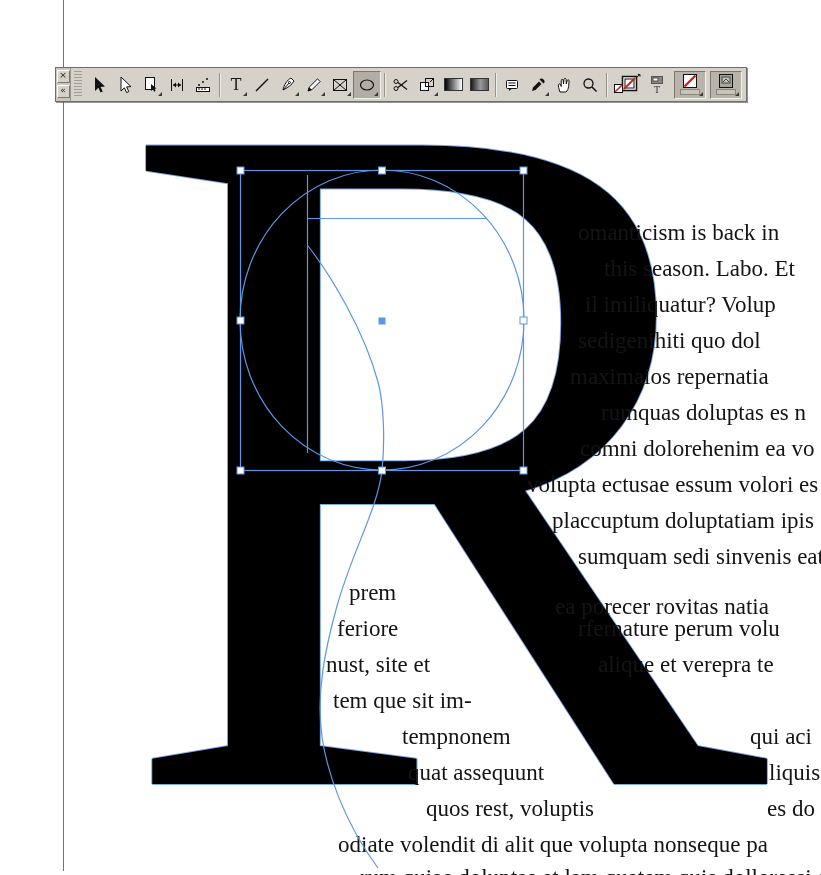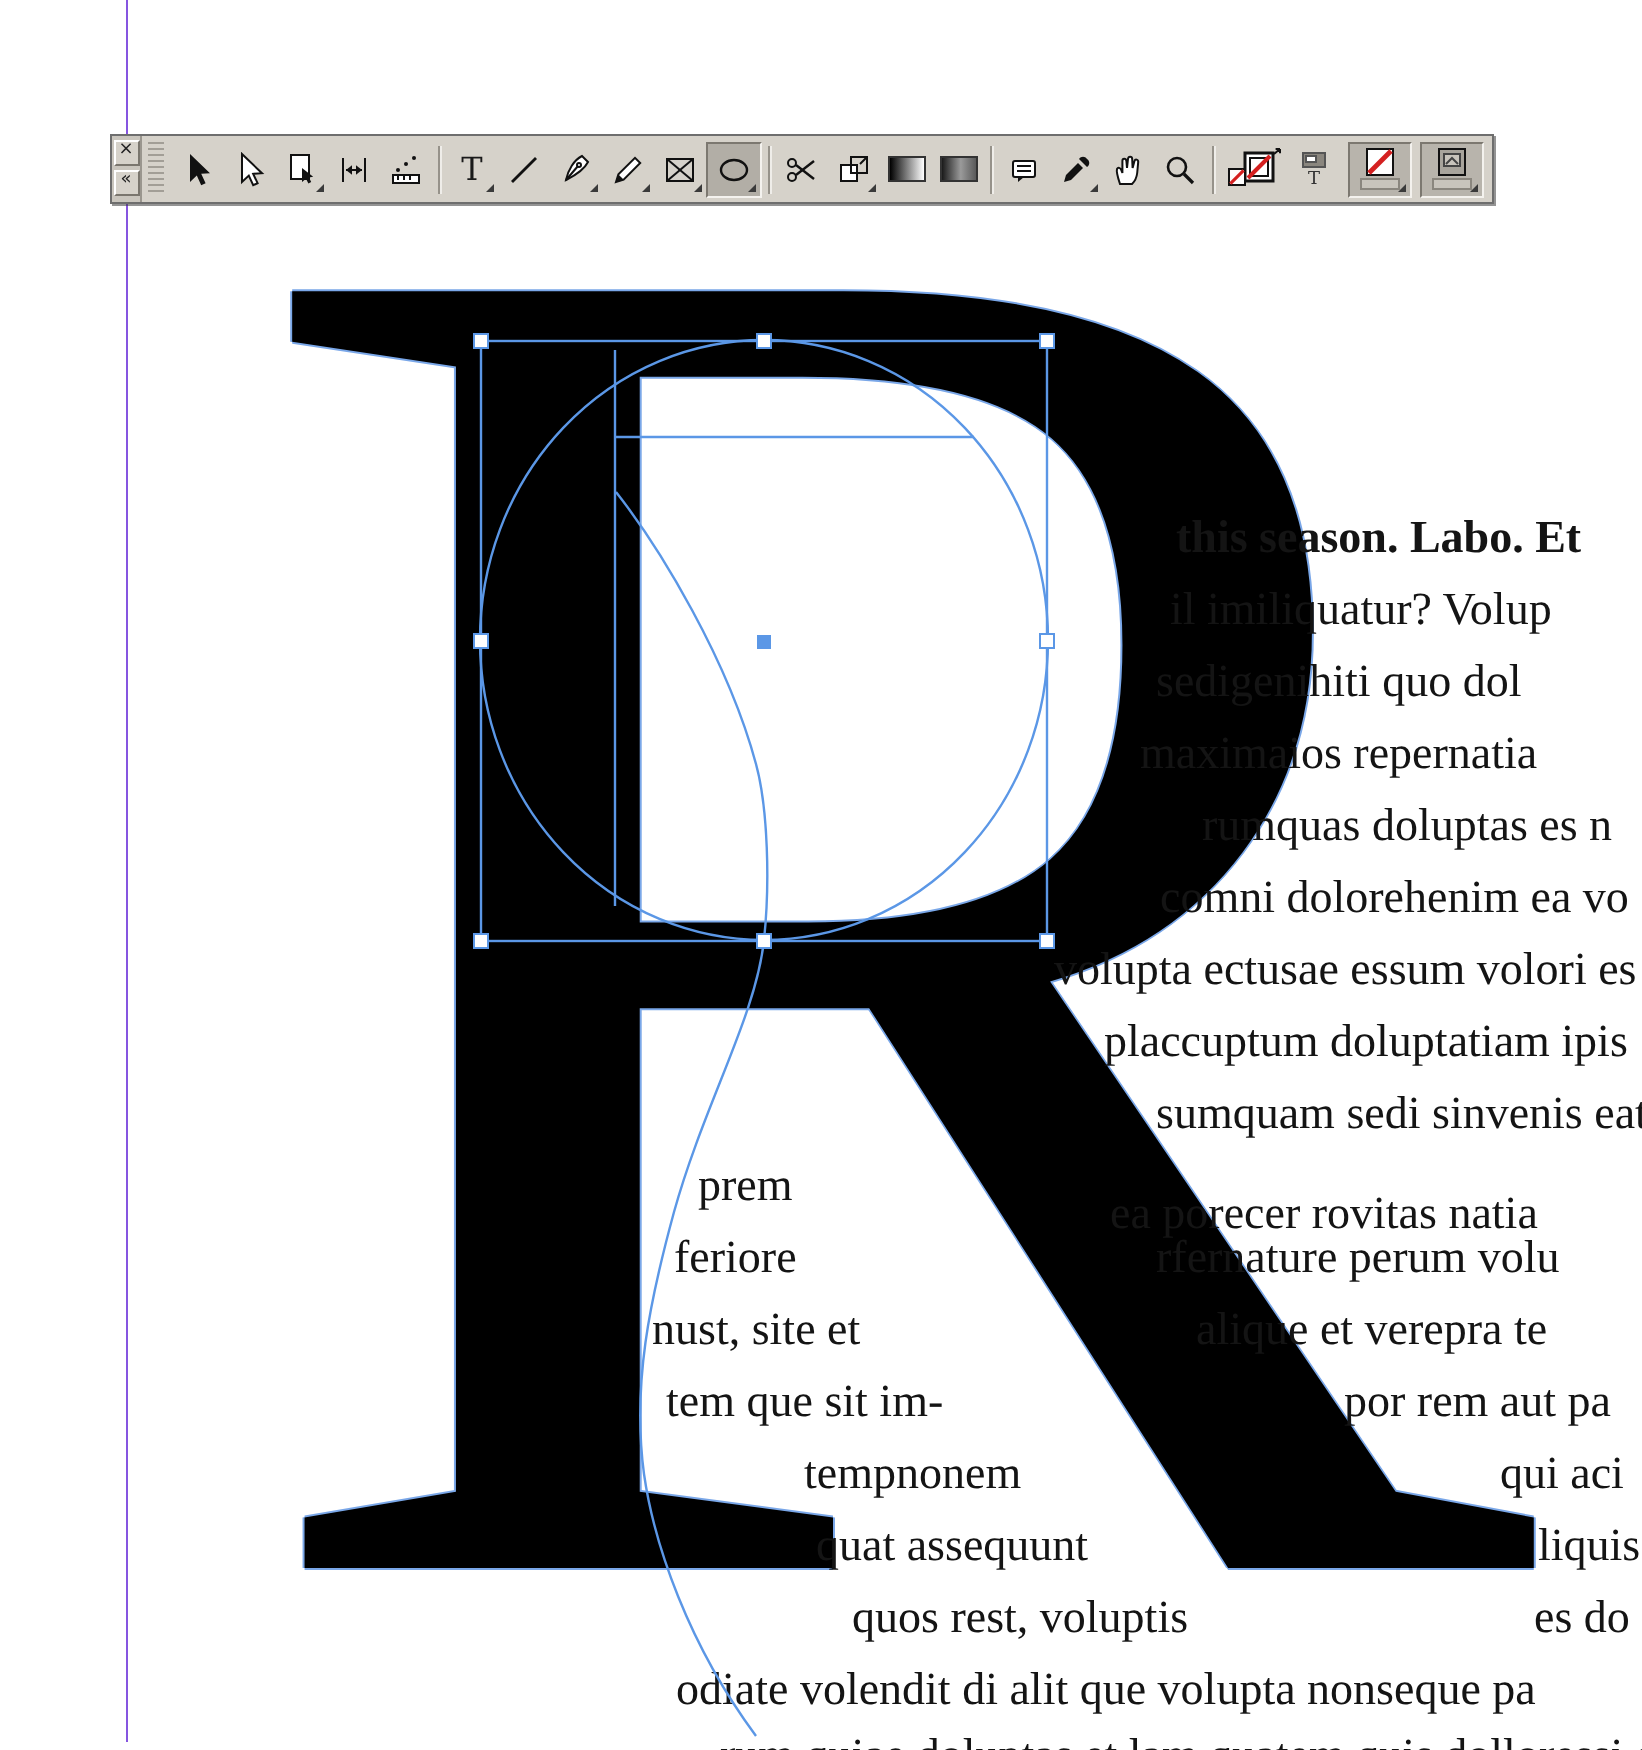--- a/index.html
+++ b/index.html
@@ -56,33 +56,33 @@
   .tinyT{font-family:"DejaVu Serif", serif;font-size:9px;line-height:9px;color:#333;}
 </style>
 </head>
 <body>
 
 <div id="canvas">
 
   <div id="dropcap">R</div>
 
   <div id="text-layer">
-      <div class="wrap-line" style="left: 588px; top: 255px; font-weight: bold;">this season. Labo. Et</div>
+      <div class="wrap-line" style="left: 578px; top: 219px;">omanticism is back in</div>
+      <div class="wrap-line" style="left: 604px; top: 255px;">this season. Labo. Et</div>
       <div class="wrap-line" style="left: 585px; top: 291px;">il imiliquatur? Volup</div>
       <div class="wrap-line" style="left: 578px; top: 327px;">sedigenihiti quo dol</div>
       <div class="wrap-line" style="left: 570px; top: 363px;">maximaios repernatia</div>
       <div class="wrap-line" style="left: 601px; top: 399px;">rumquas doluptas es n</div>
       <div class="wrap-line" style="left: 580px; top: 435px;">comni dolorehenim ea vo</div>
       <div class="wrap-line" style="left: 527px; top: 471px; text-align: center;">volupta ectusae essum volori es</div>
       <div class="wrap-line" style="left: 552px; top: 507px;">placcuptum doluptatiam ipis</div>
       <div class="wrap-line" style="left: 578px; top: 543px;">sumquam sedi sinvenis eat</div>
       <div class="wrap-line" style="left: 555px; top: 579px; margin-top: 14px;">ea porecer rovitas natia</div>
       <div class="wrap-line" style="left: 578px; top: 615px;">rfernature perum volu</div>
       <div class="wrap-line" style="left: 598px; top: 651px;">alique et verepra te</div>
-      <div class="wrap-line" style="left: 672px; top: 687px;">por rem aut pa</div>
       <div class="wrap-line" style="left: 750px; top: 723px;">qui aci</div>
       <div class="wrap-line" style="left: 769px; top: 759px;">liquis</div>
       <div class="wrap-line" style="left: 767px; top: 795px; font-family: Liberation Serif, serif;">es do</div>
       <div class="wrap-line" style="left: 349px; top: 579px;">prem</div>
       <div class="wrap-line" style="left: 337px; top: 615px;">feriore</div>
       <div class="wrap-line" style="left: 326px; top: 651px;">nust, site et</div>
       <div class="wrap-line" style="left: 333px; top: 687px;">tem que sit im-</div>
       <div class="wrap-line" style="left: 402px; top: 723px;">tempnonem</div>
       <div class="wrap-line" style="left: 408px; top: 759px;">quat assequunt</div>
       <div class="wrap-line" style="left: 426px; top: 795px;">quos rest, voluptis</div>

